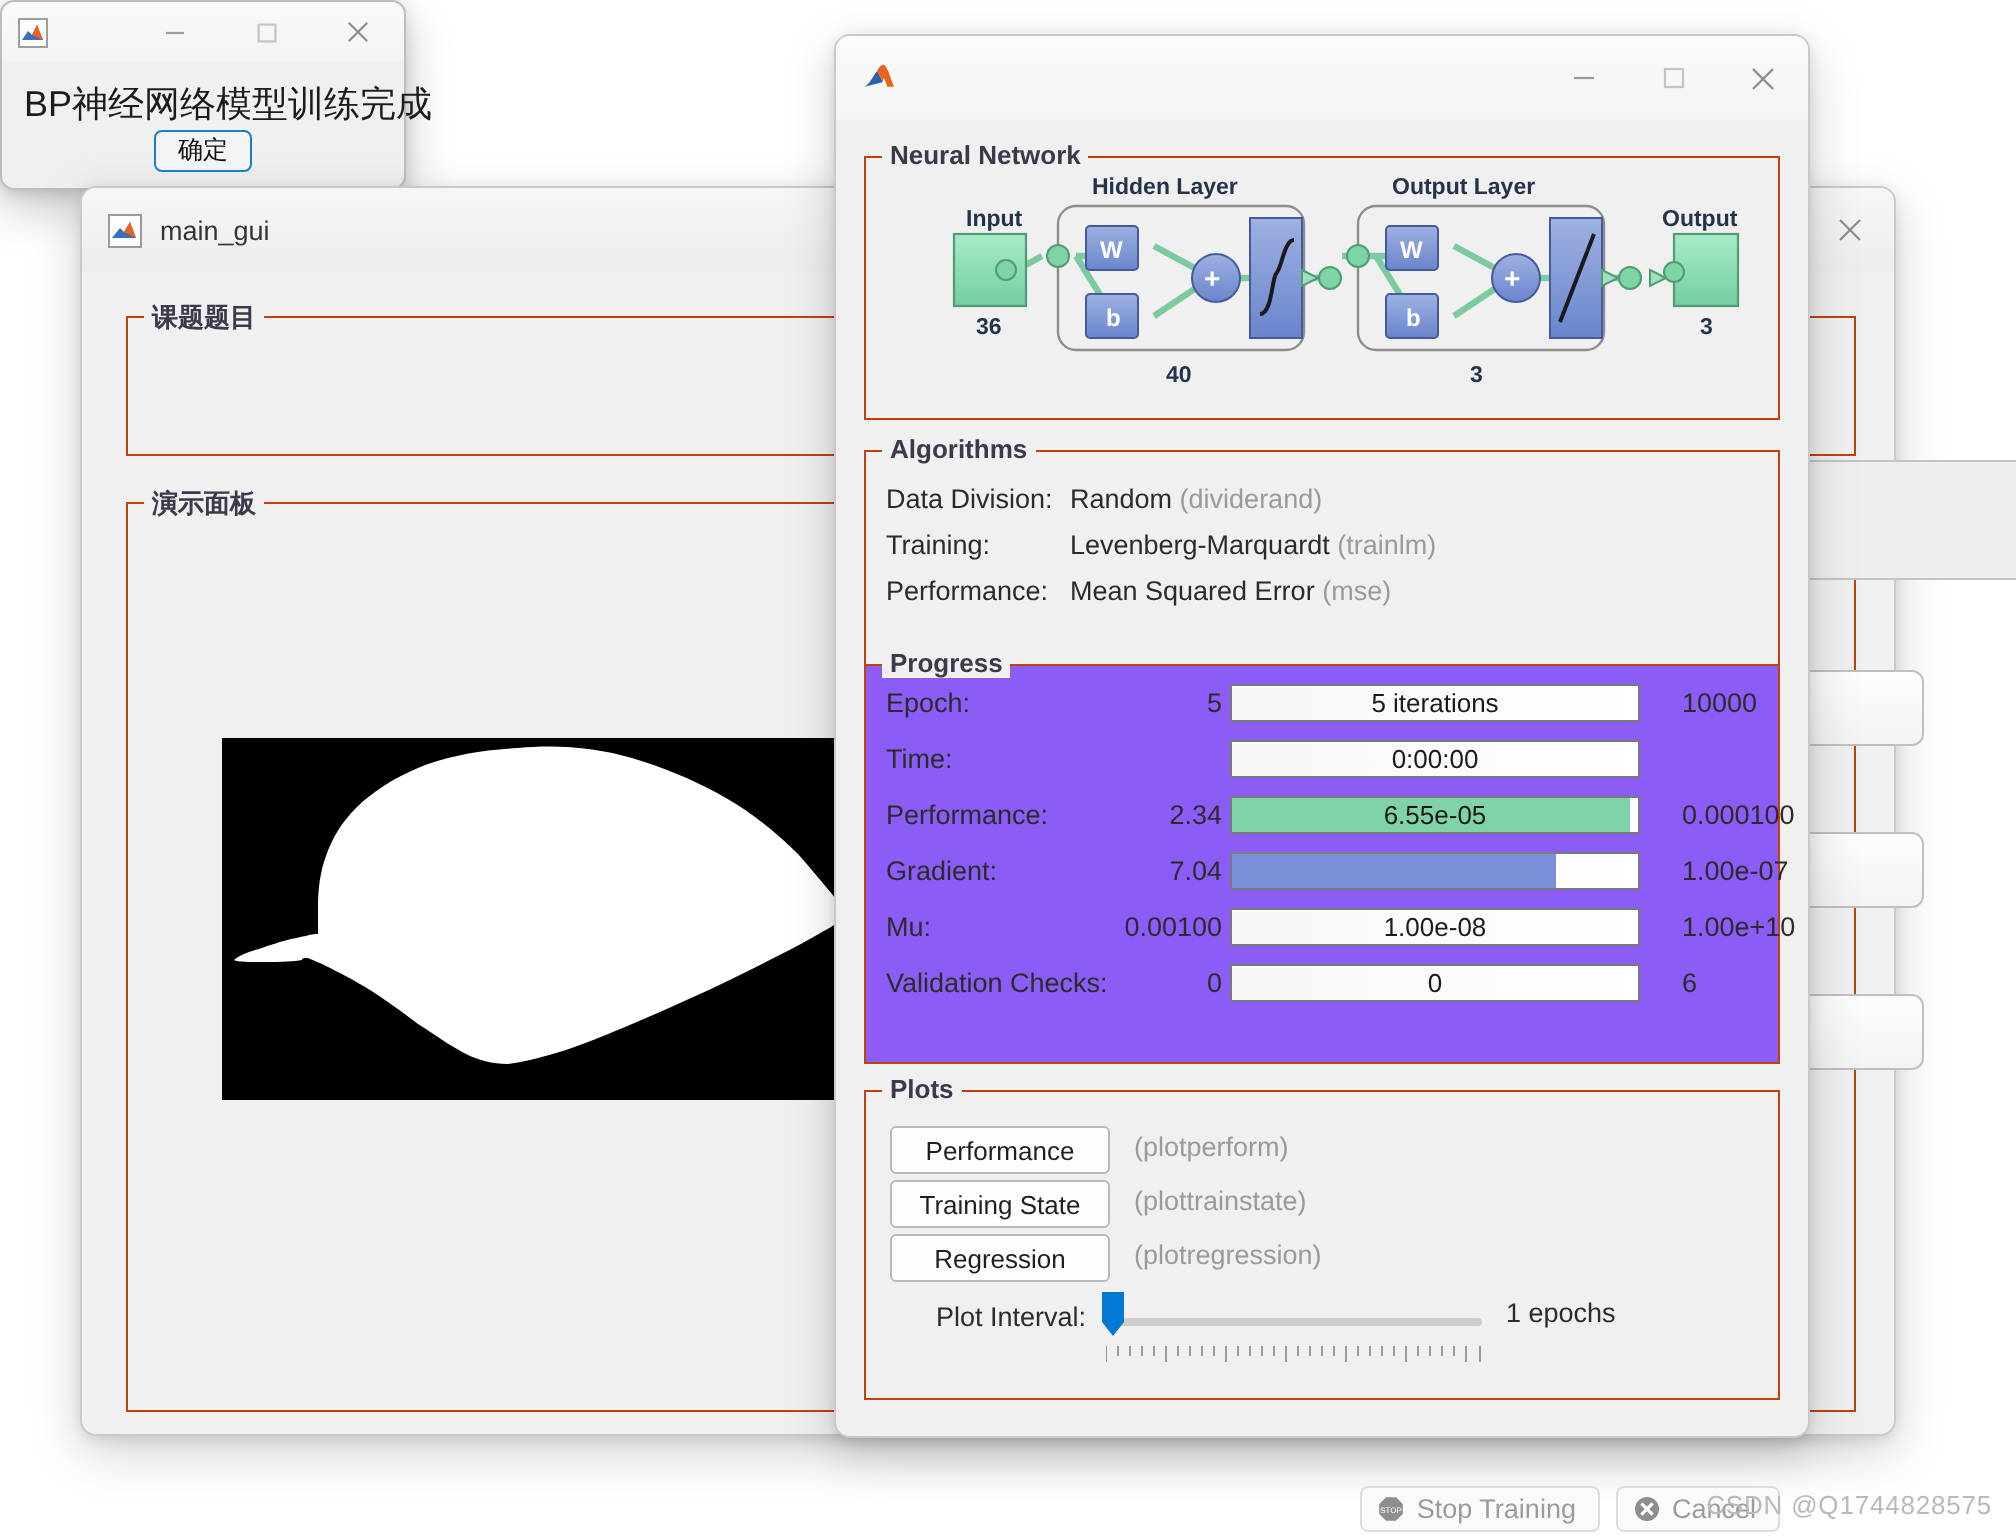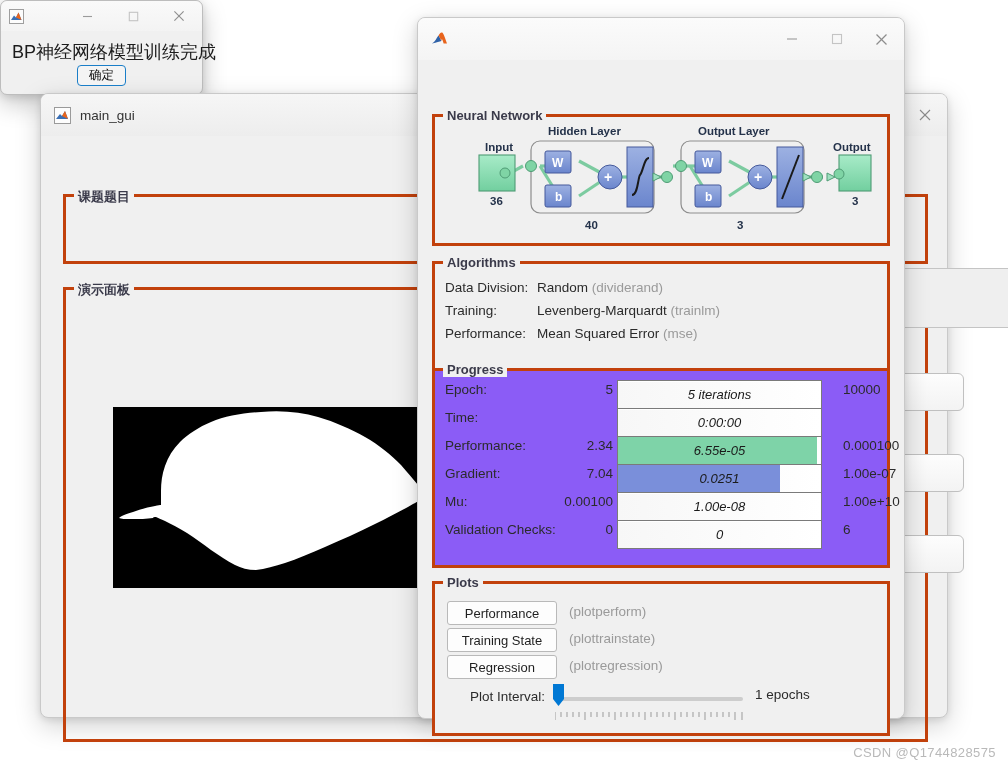--- a/index.html
+++ b/index.html
@@ -55,23 +55,22 @@
   .winbtn {
     width: 45px; height: 100%;
     display: flex; align-items: center; justify-content: center;
     color: #8b8b8b;
   }
   .winbtn svg { display:block; }
 
   
   .group {
     position: absolute;
-    border: 3px solid #c2410c;
+    border: 1px solid #c2410c;
     box-sizing: border-box;
-    margin-top: 36px;
   }
   .group > .glabel {
     position: absolute;
     top: -9px; left: 8px;
     background: #f0f0f0;
     padding: 0 4px;
     font-size: 13px;
     font-weight: bold;
     color: #3a3a4a;
     white-space: nowrap;
@@ -151,26 +150,25 @@
   .pg-label {
     position:absolute; left: 10px;
     font-size: 13.5px; color: #2b2b2b; white-space: nowrap;
   }
   .pg-cur {
     position:absolute; left: 10px; width: 168px;
     text-align: right;
     font-size: 13.5px; color: #2b2b2b; white-space: nowrap;
   }
   .pg-bar {
-    position:absolute; left: 182px; width: 205px; height: 29px;
+    position:absolute; left: 182px; width: 205px; height: 19px;
     border: 1px solid #7a7a7a;
     background: linear-gradient(90deg,#f7f7f7,#ffffff);
     box-sizing: border-box;
     box-shadow: inset 0 1px 0 #fff;
-    font-style: italic;
   }
   .pg-fill { position:absolute; left:0; top:0; bottom:0; }
   .pg-bar-text {
     position:absolute; left:0; right:0; top:0; bottom:0;
     display:flex; align-items:center; justify-content:center;
     font-size: 13px; color:#1a1a1a;
   }
   .pg-max {
     position:absolute; left: 408px;
     font-size: 13.5px; color: #2b2b2b; white-space: nowrap;
@@ -506,21 +504,20 @@
             <span class="pg-bar-text">6.55e-05</span>
           </span>
           <span class="pg-max" style="top:67px;">0.000100</span>
         </div>
 
         <div>
           <span class="pg-label" style="top:95px;">Gradient:</span>
           <span class="pg-cur" style="top:95px;">7.04</span>
           <span class="pg-bar" style="top:93px;">
             <span class="pg-fill" style="width:80%; background:#7a8fda;"></span>
-            <span class="pg-bar-text">0.0251</span>
           </span>
           <span class="pg-max" style="top:95px;">1.00e-07</span>
         </div>
 
         <div>
           <span class="pg-label" style="top:123px;">Mu:</span>
           <span class="pg-cur" style="top:123px;">0.00100</span>
           <span class="pg-bar" style="top:121px;">
             <span class="pg-fill" style="width:0%; background:#7ed3a8;"></span>
             <span class="pg-bar-text">1.00e-08</span>
@@ -589,20 +586,41 @@
                 <line x1="174" y1="0" x2="174" y2="5"></line>
               <line x1="180" y1="0" x2="180" y2="8"></line>
                 <line x1="187" y1="0" x2="187" y2="8"></line>
             </g>
           </svg>
         </span>
         <span class="pi-epochs">1 epochs</span>
       </div>
 
 
+      <div class="bottom-btns">
+        <span class="bbtn">
+          <span class="glyph">
+            <svg width="13" height="13" viewBox="0 0 13 13">
+              <polygon points="4,0.6 9,0.6 12.4,4 12.4,9 9,12.4 4,12.4 0.6,9 0.6,4" fill="#8e8e8e"></polygon>
+              <text x="6.5" y="8.4" text-anchor="middle" font-family="Liberation Sans, sans-serif" font-size="4" fill="#ffffff">STOP</text>
+            </svg>
+          </span>
+          <span>Stop Training</span>
+        </span>
+        <span class="bbtn">
+          <span class="glyph">
+            <svg width="13" height="13" viewBox="0 0 13 13">
+              <circle cx="6.5" cy="6.5" r="6" fill="#8e8e8e"></circle>
+              <line x1="3.7" y1="3.7" x2="9.3" y2="9.3" stroke="#ffffff" stroke-width="1.6"></line>
+              <line x1="9.3" y1="3.7" x2="3.7" y2="9.3" stroke="#ffffff" stroke-width="1.6"></line>
+            </svg>
+          </span>
+          <span>Cancel</span>
+        </span>
+      </div>
 
     </div>
   </div>
 
   <div id="dlg">
     <div class="titlebar">
       <span class="ml-icon">
         <svg width="15" height="15" viewBox="0 0 15 15">
           <rect x="0.5" y="0.5" width="14" height="14" fill="#fcfcfc" stroke="#9e9e9e"></rect>
           <path d="M2 11 L5 6.5 L7 8.5 L9.5 3.5 L12.5 11 Z" fill="#3a6fb5"></path>

